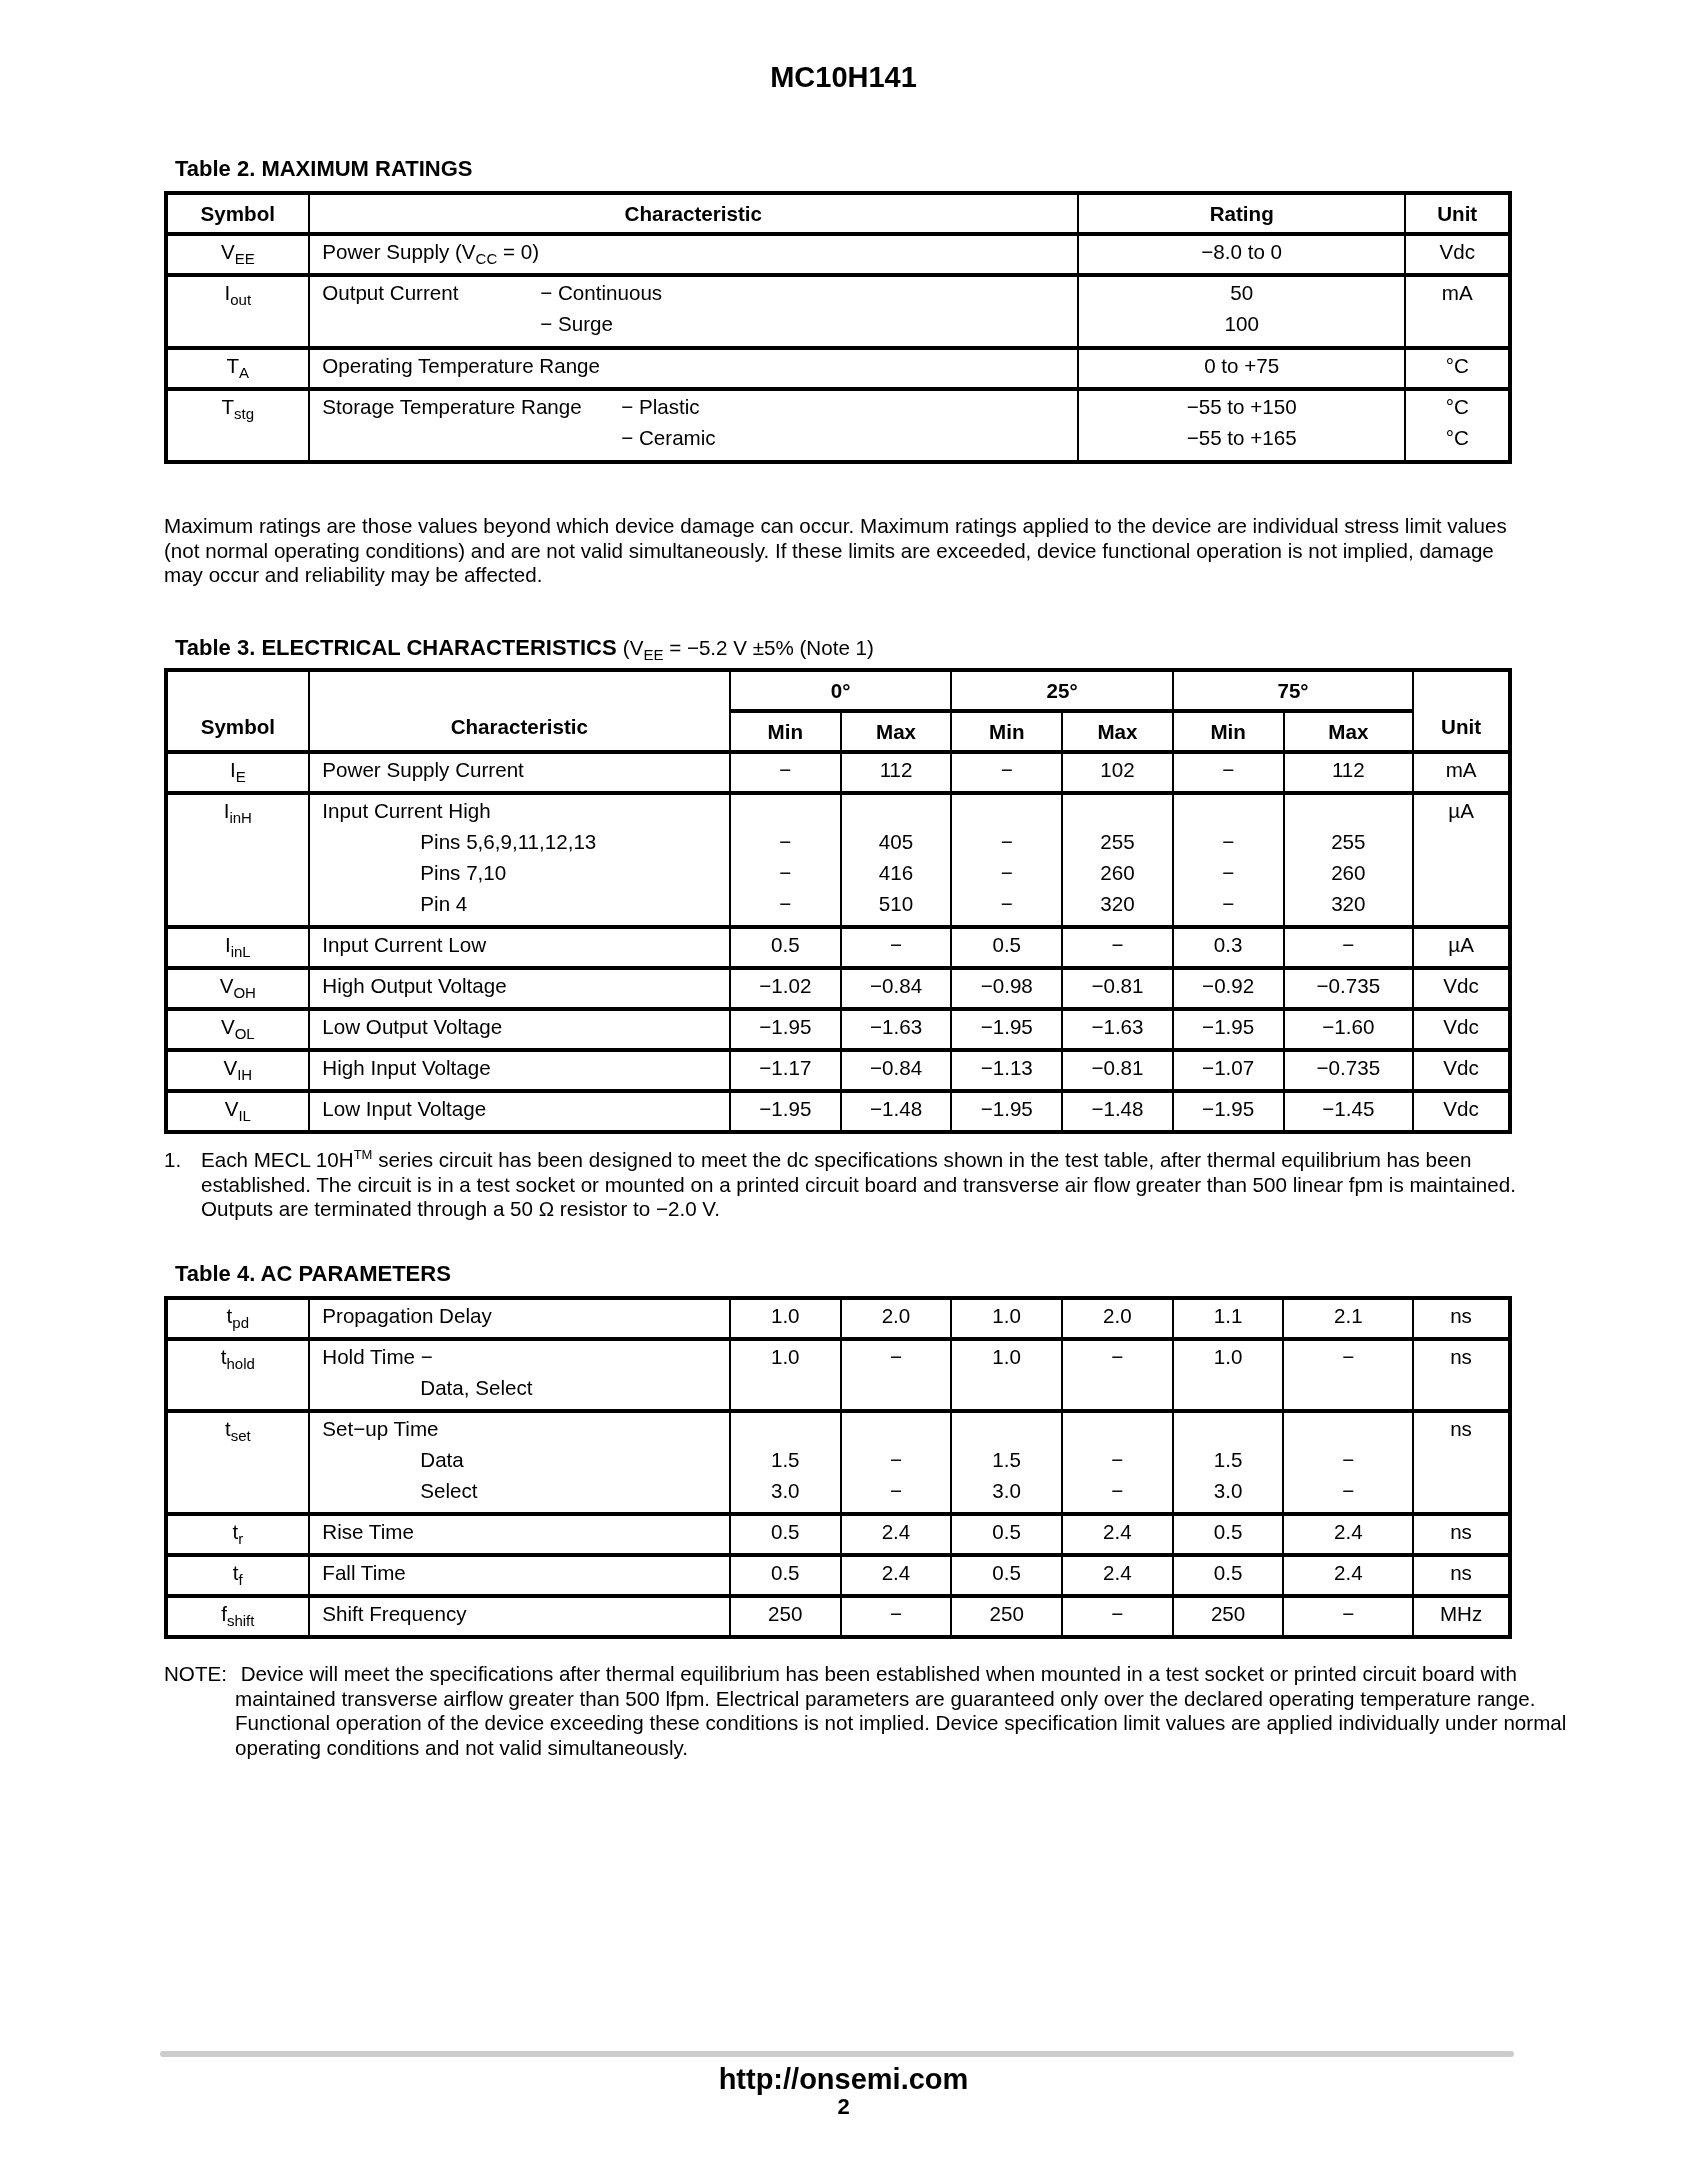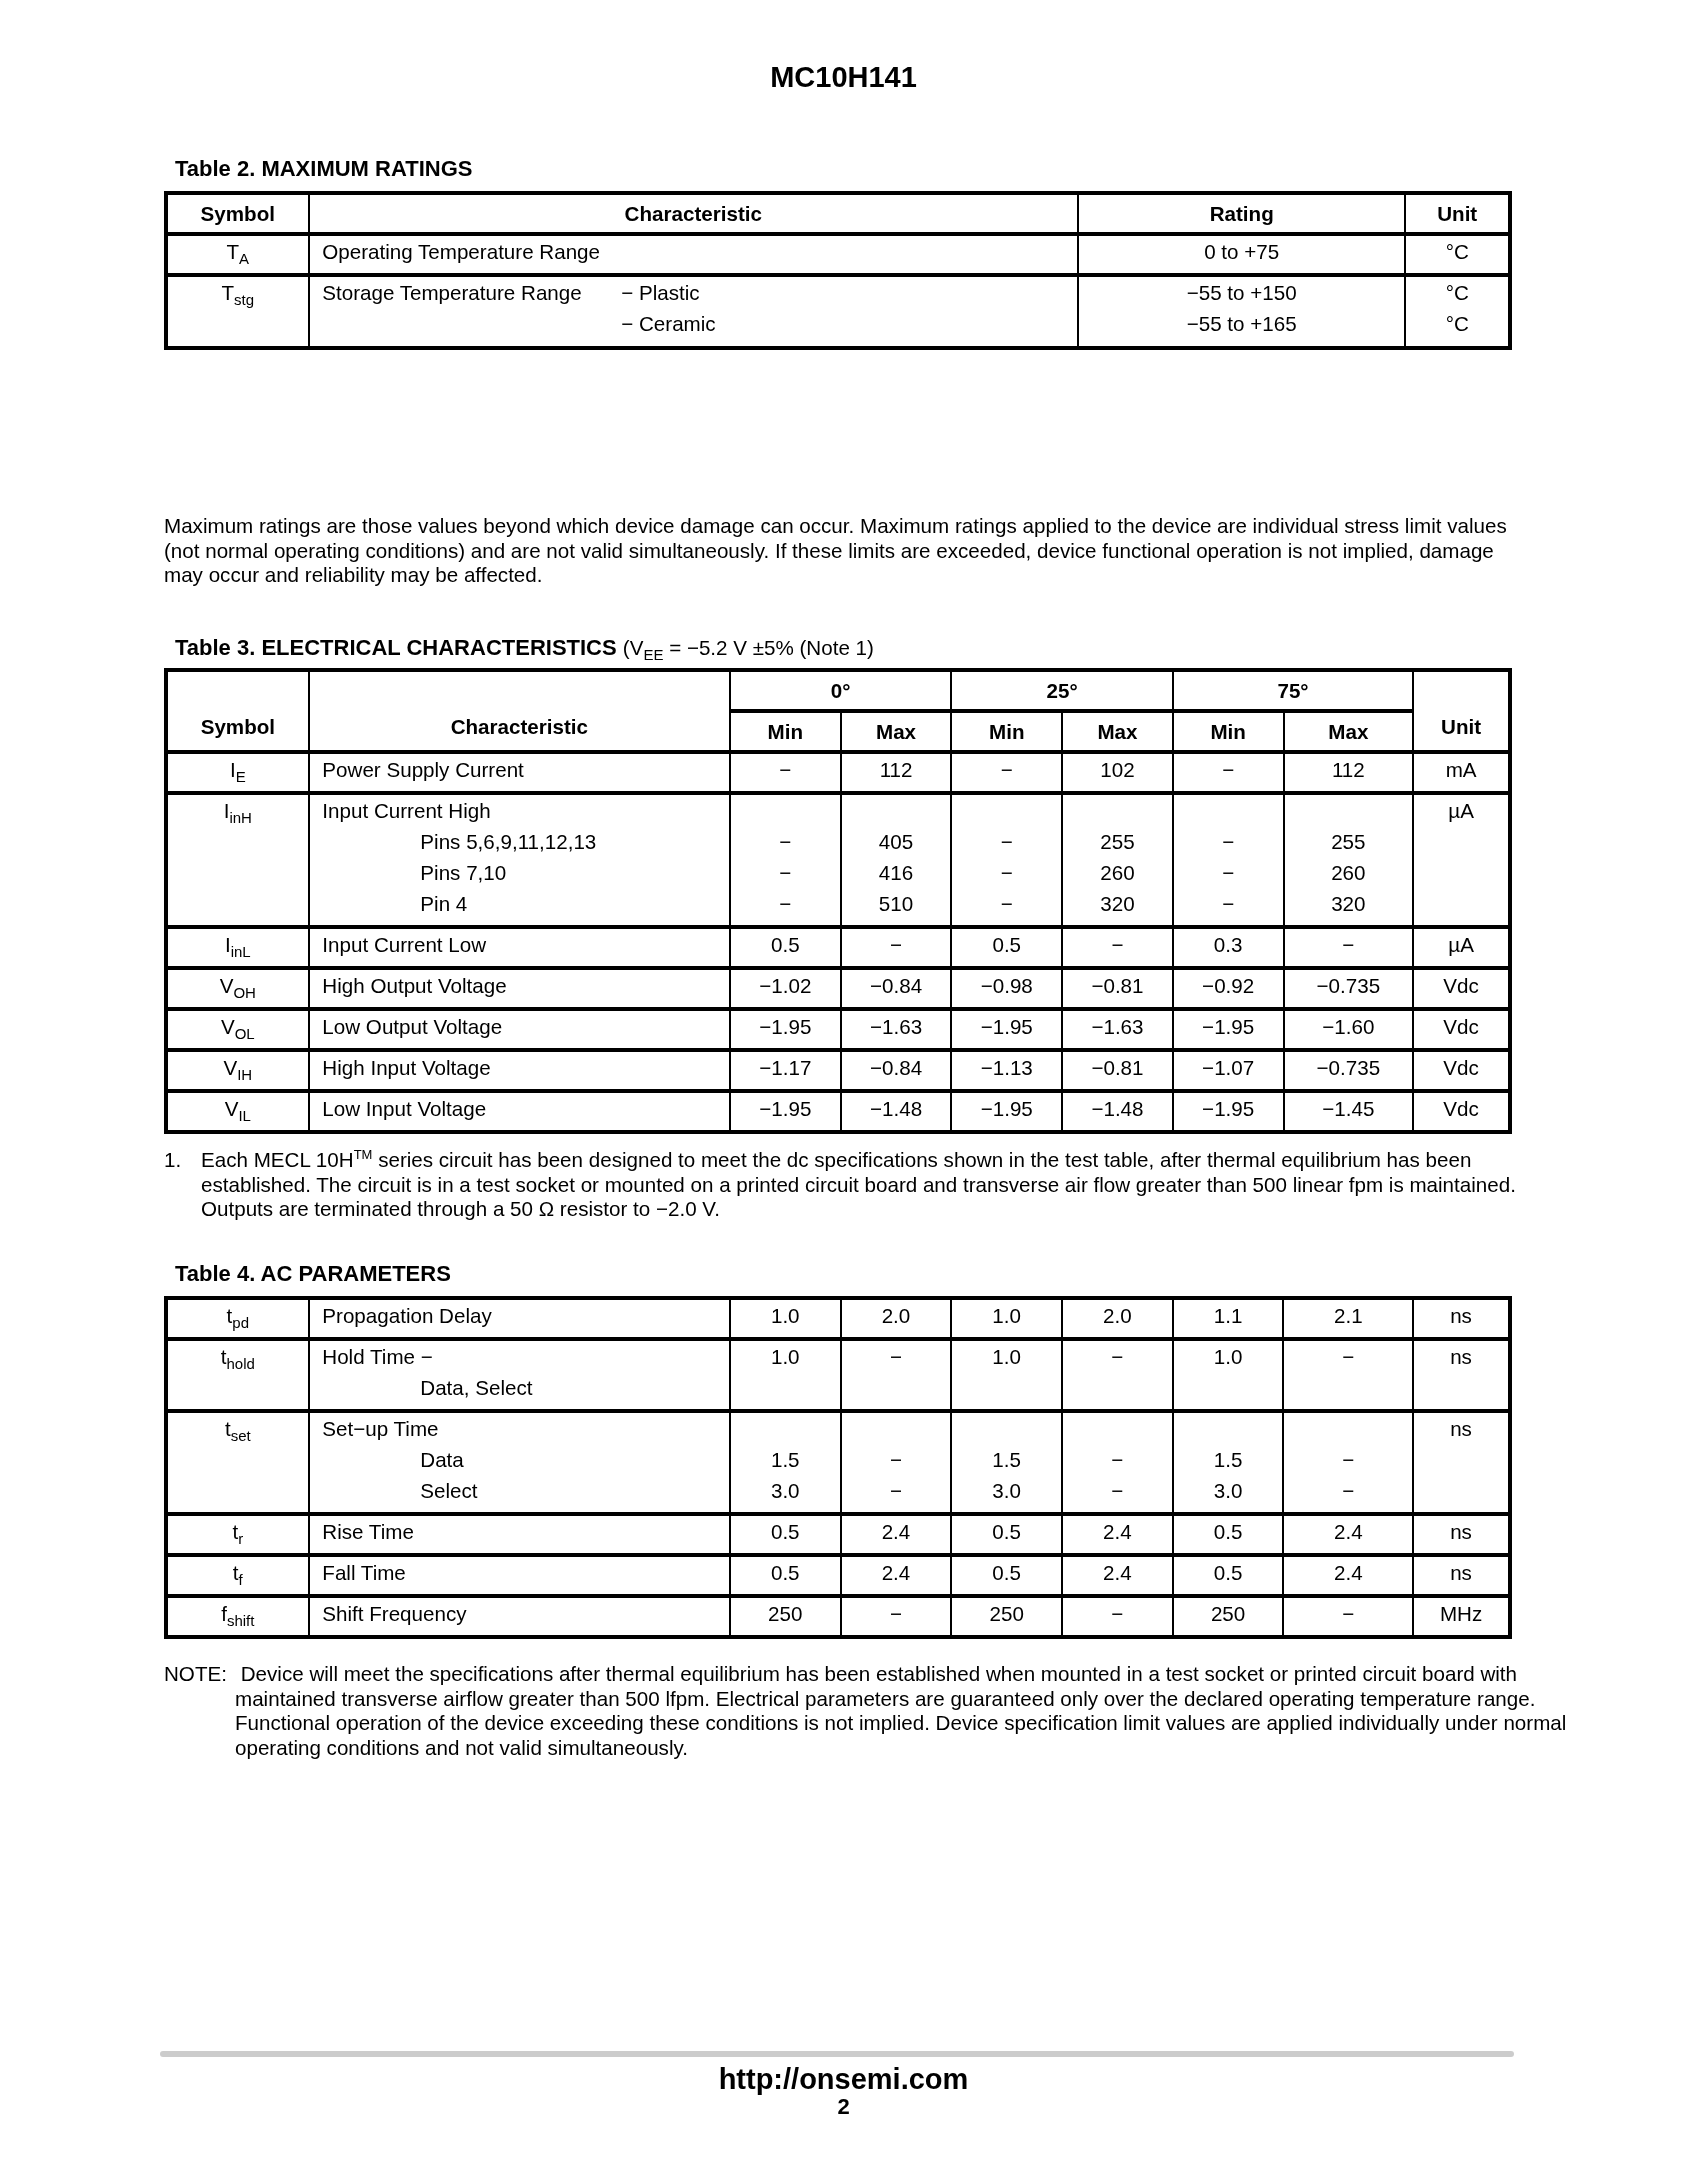--- a/index.html
+++ b/index.html
@@ -41,20 +41,50 @@
     </colgroup>
   <tbody>
       <tr style="height:41px;">
     <th>Symbol</th>
     <th>Characteristic</th>
     <th>Rating</th>
     <th>Unit</th>
   </tr>
   <tr class="row" style="height:41px;">
     <td class="sym">
+          <div class="line"><span>V</span><sub>EE</sub></div>
+        </td>
+    <td class="l">
+          <div class="line"><span>Power Supply (V</span><sub>CC</sub><span> = 0)</span></div>
+        </td>
+    <td class="c">
+          <div class="line">−8.0 to 0</div>
+        </td>
+    <td class="c">
+          <div class="line">Vdc</div>
+        </td>
+  </tr>
+  <tr class="row" style="height:73px;">
+    <td class="sym">
+          <div class="line"><span>I</span><sub>out</sub></div>
+        </td>
+    <td class="l">
+      <div class="line"><span style="display:inline-block;width:218px;">Output Current</span><span>− Continuous</span></div>
+      <div class="line"><span style="display:inline-block;width:218px;"></span><span>− Surge</span></div>
+    </td>
+    <td class="c">
+          <div class="line">50</div>
+          <div class="line">100</div>
+        </td>
+    <td class="c">
+          <div class="line">mA</div>
+        </td>
+  </tr>
+  <tr class="row" style="height:41px;">
+    <td class="sym">
           <div class="line"><span>T</span><sub>A</sub></div>
         </td>
     <td class="l">
           <div class="line">Operating Temperature Range</div>
         </td>
     <td class="c">
           <div class="line">0 to +75</div>
         </td>
     <td class="c">
           <div class="line">°C</div>

